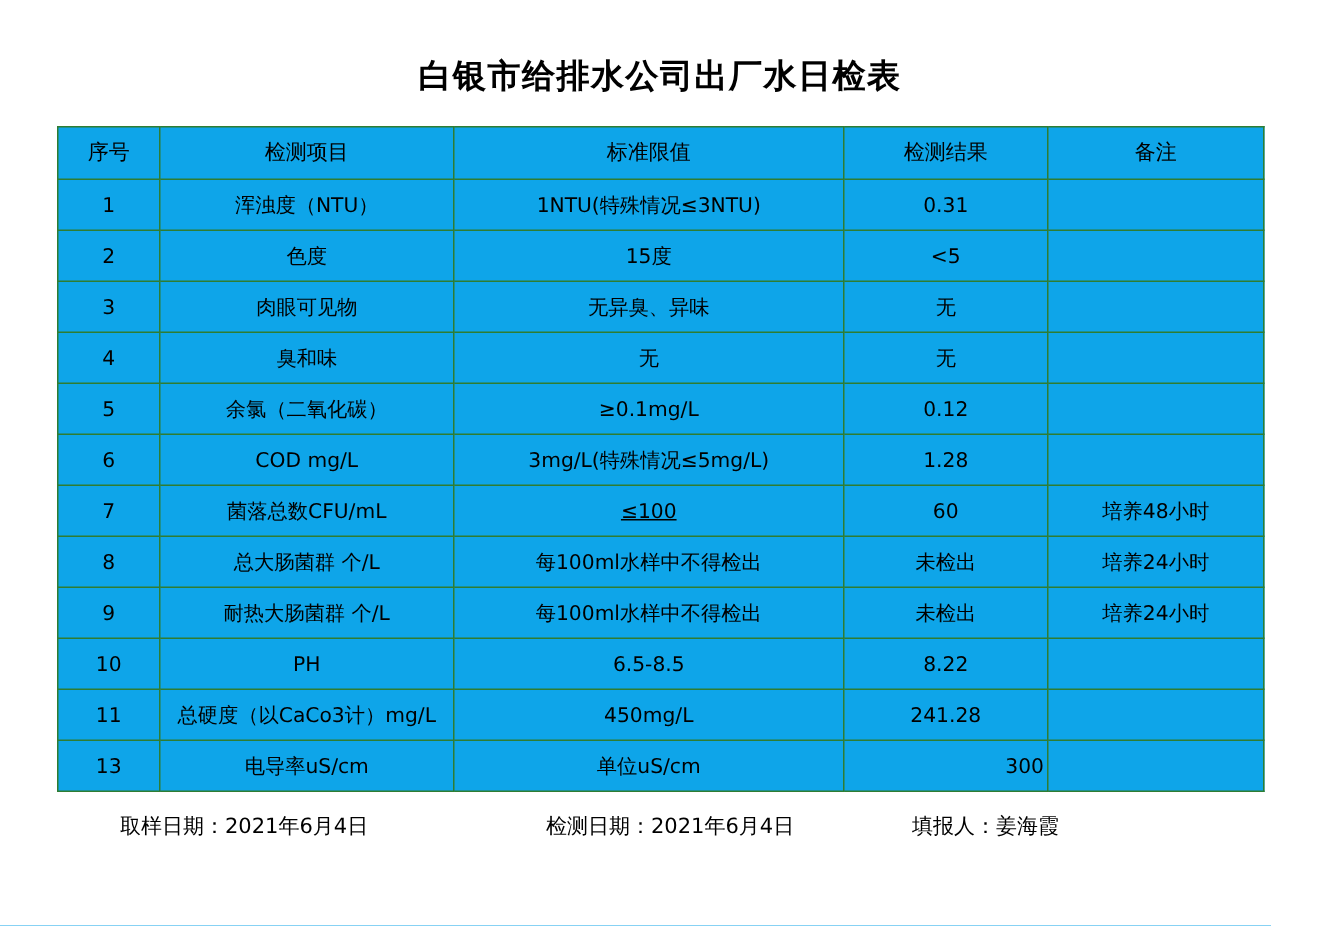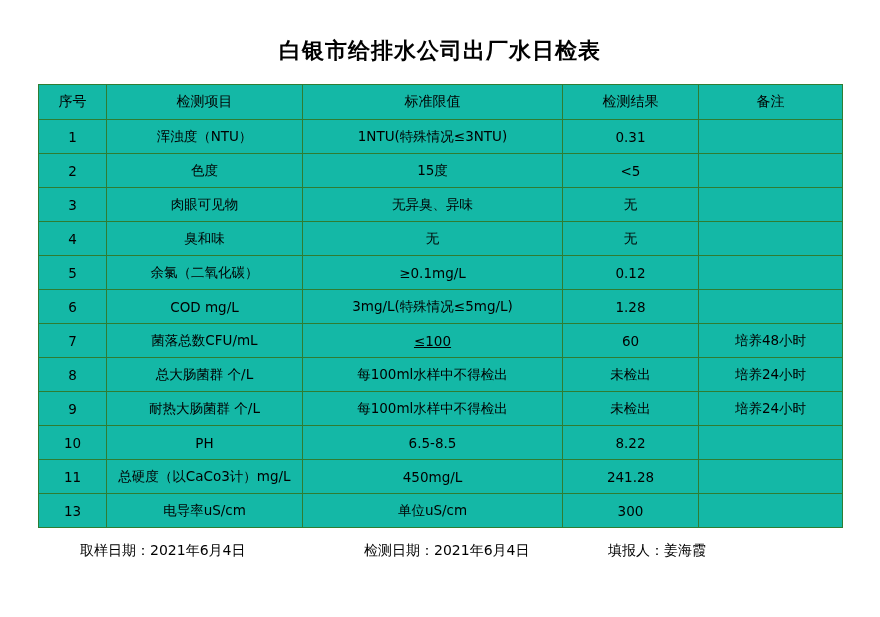--- a/index.html
+++ b/index.html
@@ -29,21 +29,21 @@
     padding-bottom: 18px;
     font-family: "DejaVu Sans", "Liberation Sans", sans-serif;
   }
   .table-wrap {
     padding: 0 38px;
   }
   table.report {
     border-collapse: collapse;
     width: 804px;
     table-layout: fixed;
-    background: #14b8a6;
+    background: #0ea5e9;
   }
   table.report th,
   table.report td {
     border: 1px solid #2f7d32;
     height: 33px;
     font-size: 13.5px;
     text-align: center;
     vertical-align: middle;
     font-weight: normal;
     padding: 0 2px;
@@ -173,21 +173,21 @@
           <td style="border-color: rgb(47, 125, 50);">11</td>
           <td class="small-sub" style="border-color: rgb(47, 125, 50);">总硬度（以CaCo3计）mg/L</td>
           <td style="border-color: rgb(47, 125, 50);">450mg/L</td>
           <td style="border-color: rgb(47, 125, 50);">241.28</td>
           <td style="border-color: rgb(47, 125, 50);"></td>
         </tr>
         <tr>
           <td style="border-color: rgb(47, 125, 50);">13</td>
           <td style="border-color: rgb(47, 125, 50); margin-top: 32px;">电导率uS/cm</td>
           <td style="border-color: rgb(47, 125, 50);">单位uS/cm</td>
-          <td style="border-color: rgb(47, 125, 50);">300</td>
+          <td style="border-color: rgb(47, 125, 50); text-align: right;">300</td>
           <td style="border-color: rgb(47, 125, 50);"></td>
         </tr>
       </tbody>
     </table>
   </div>
 
   <div class="footer-row">
     <div class="footer-cell f-sample">取样日期：2021年6月4日</div>
     <div class="footer-cell f-test">检测日期：2021年6月4日</div>
     <div class="footer-cell f-filler">填报人：姜海霞</div>

